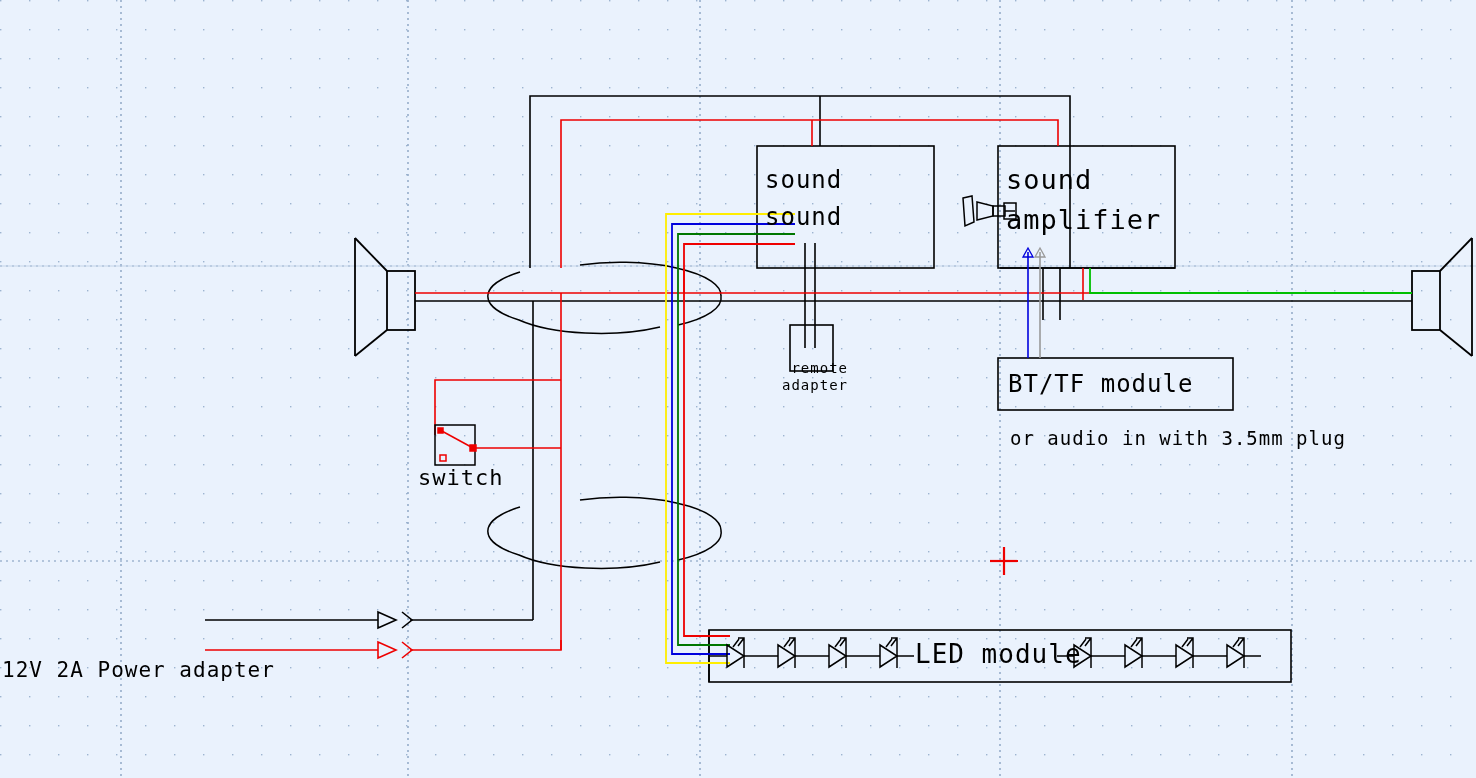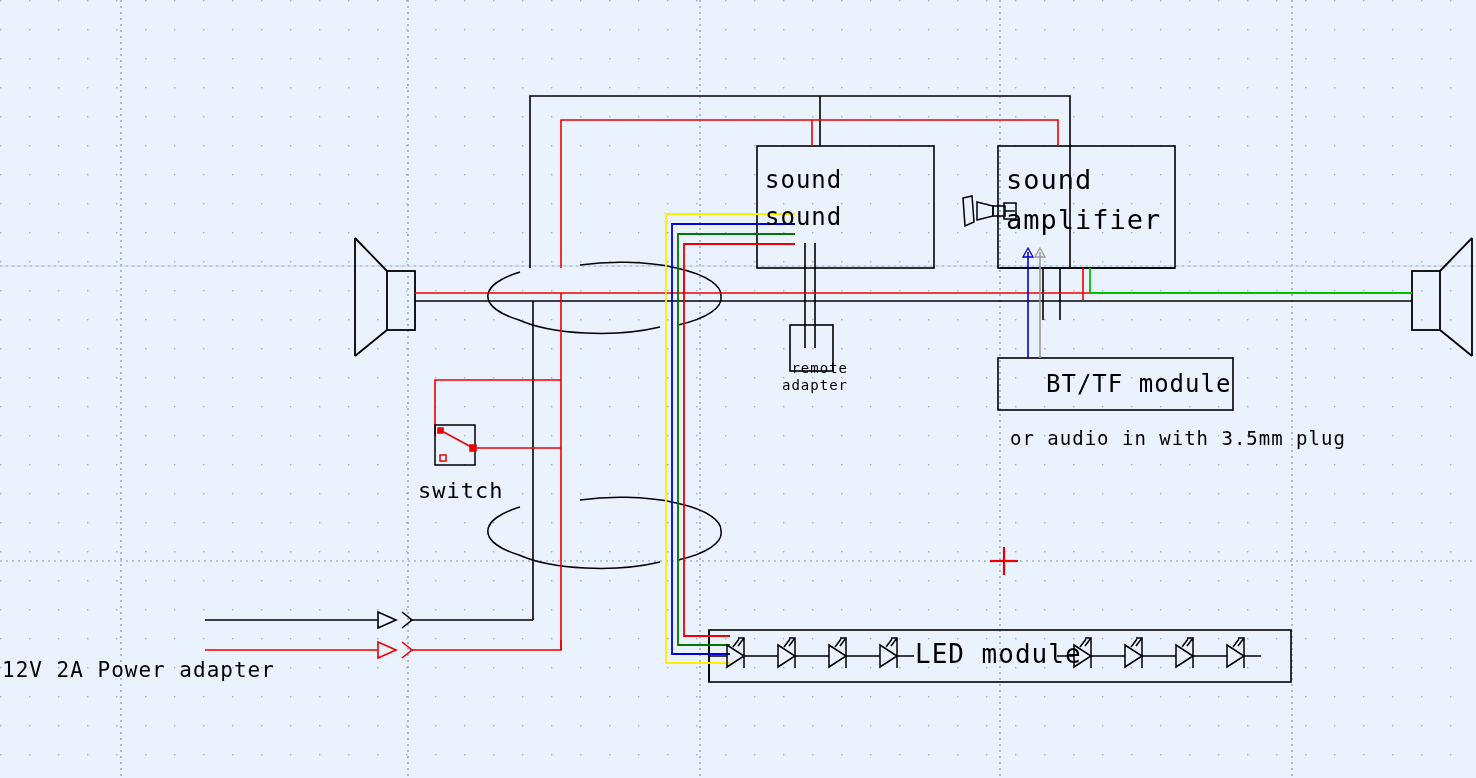--- a/index.html
+++ b/index.html
@@ -219,25 +219,25 @@
     <g stroke="#ee0000" stroke-width="2.2">
       <line x1="990" y1="561" x2="1018" y2="561"></line>
       <line x1="1004" y1="547" x2="1004" y2="575"></line>
     </g>
   </svg>
 
   <div class="lbl" style="left:765px;top:162px;font-size:24px;line-height:37px;"><span>sound</span><br><span>sound</span></div>
 
   <div class="lbl" style="left:1006px;top:160px;font-size:27px;line-height:40px;"><span>sound</span><br><span>amplifier</span></div>
 
-  <div class="lbl" style="left:1008px;top:370px;font-size:24px;margin-left:38px;">BT/TF module</div>
+  <div class="lbl" style="left:1008px;top:370px;font-size:24px;">BT/TF module</div>
 
   <div class="lbl" style="left:1010px;top:427px;font-size:19px;">or audio in with 3.5mm plug</div>
 
   <div class="lbl" style="left:782px;top:360px;font-size:14px;line-height:17px;text-align:right;"><span>remote</span><br><span>adapter</span></div>
 
-  <div class="lbl" style="left:418px;top:478px;font-size:22px;">switch</div>
+  <div class="lbl" style="left:418px;top:465px;font-size:22px;">switch</div>
 
   <div class="lbl" style="left:915px;top:639px;font-size:26px;">LED module</div>
 
   <div class="lbl" style="left:2px;top:618px;font-size:21px;margin-top:40px;">12V 2A Power adapter</div>
 
 </div>
 
 </body></html>

